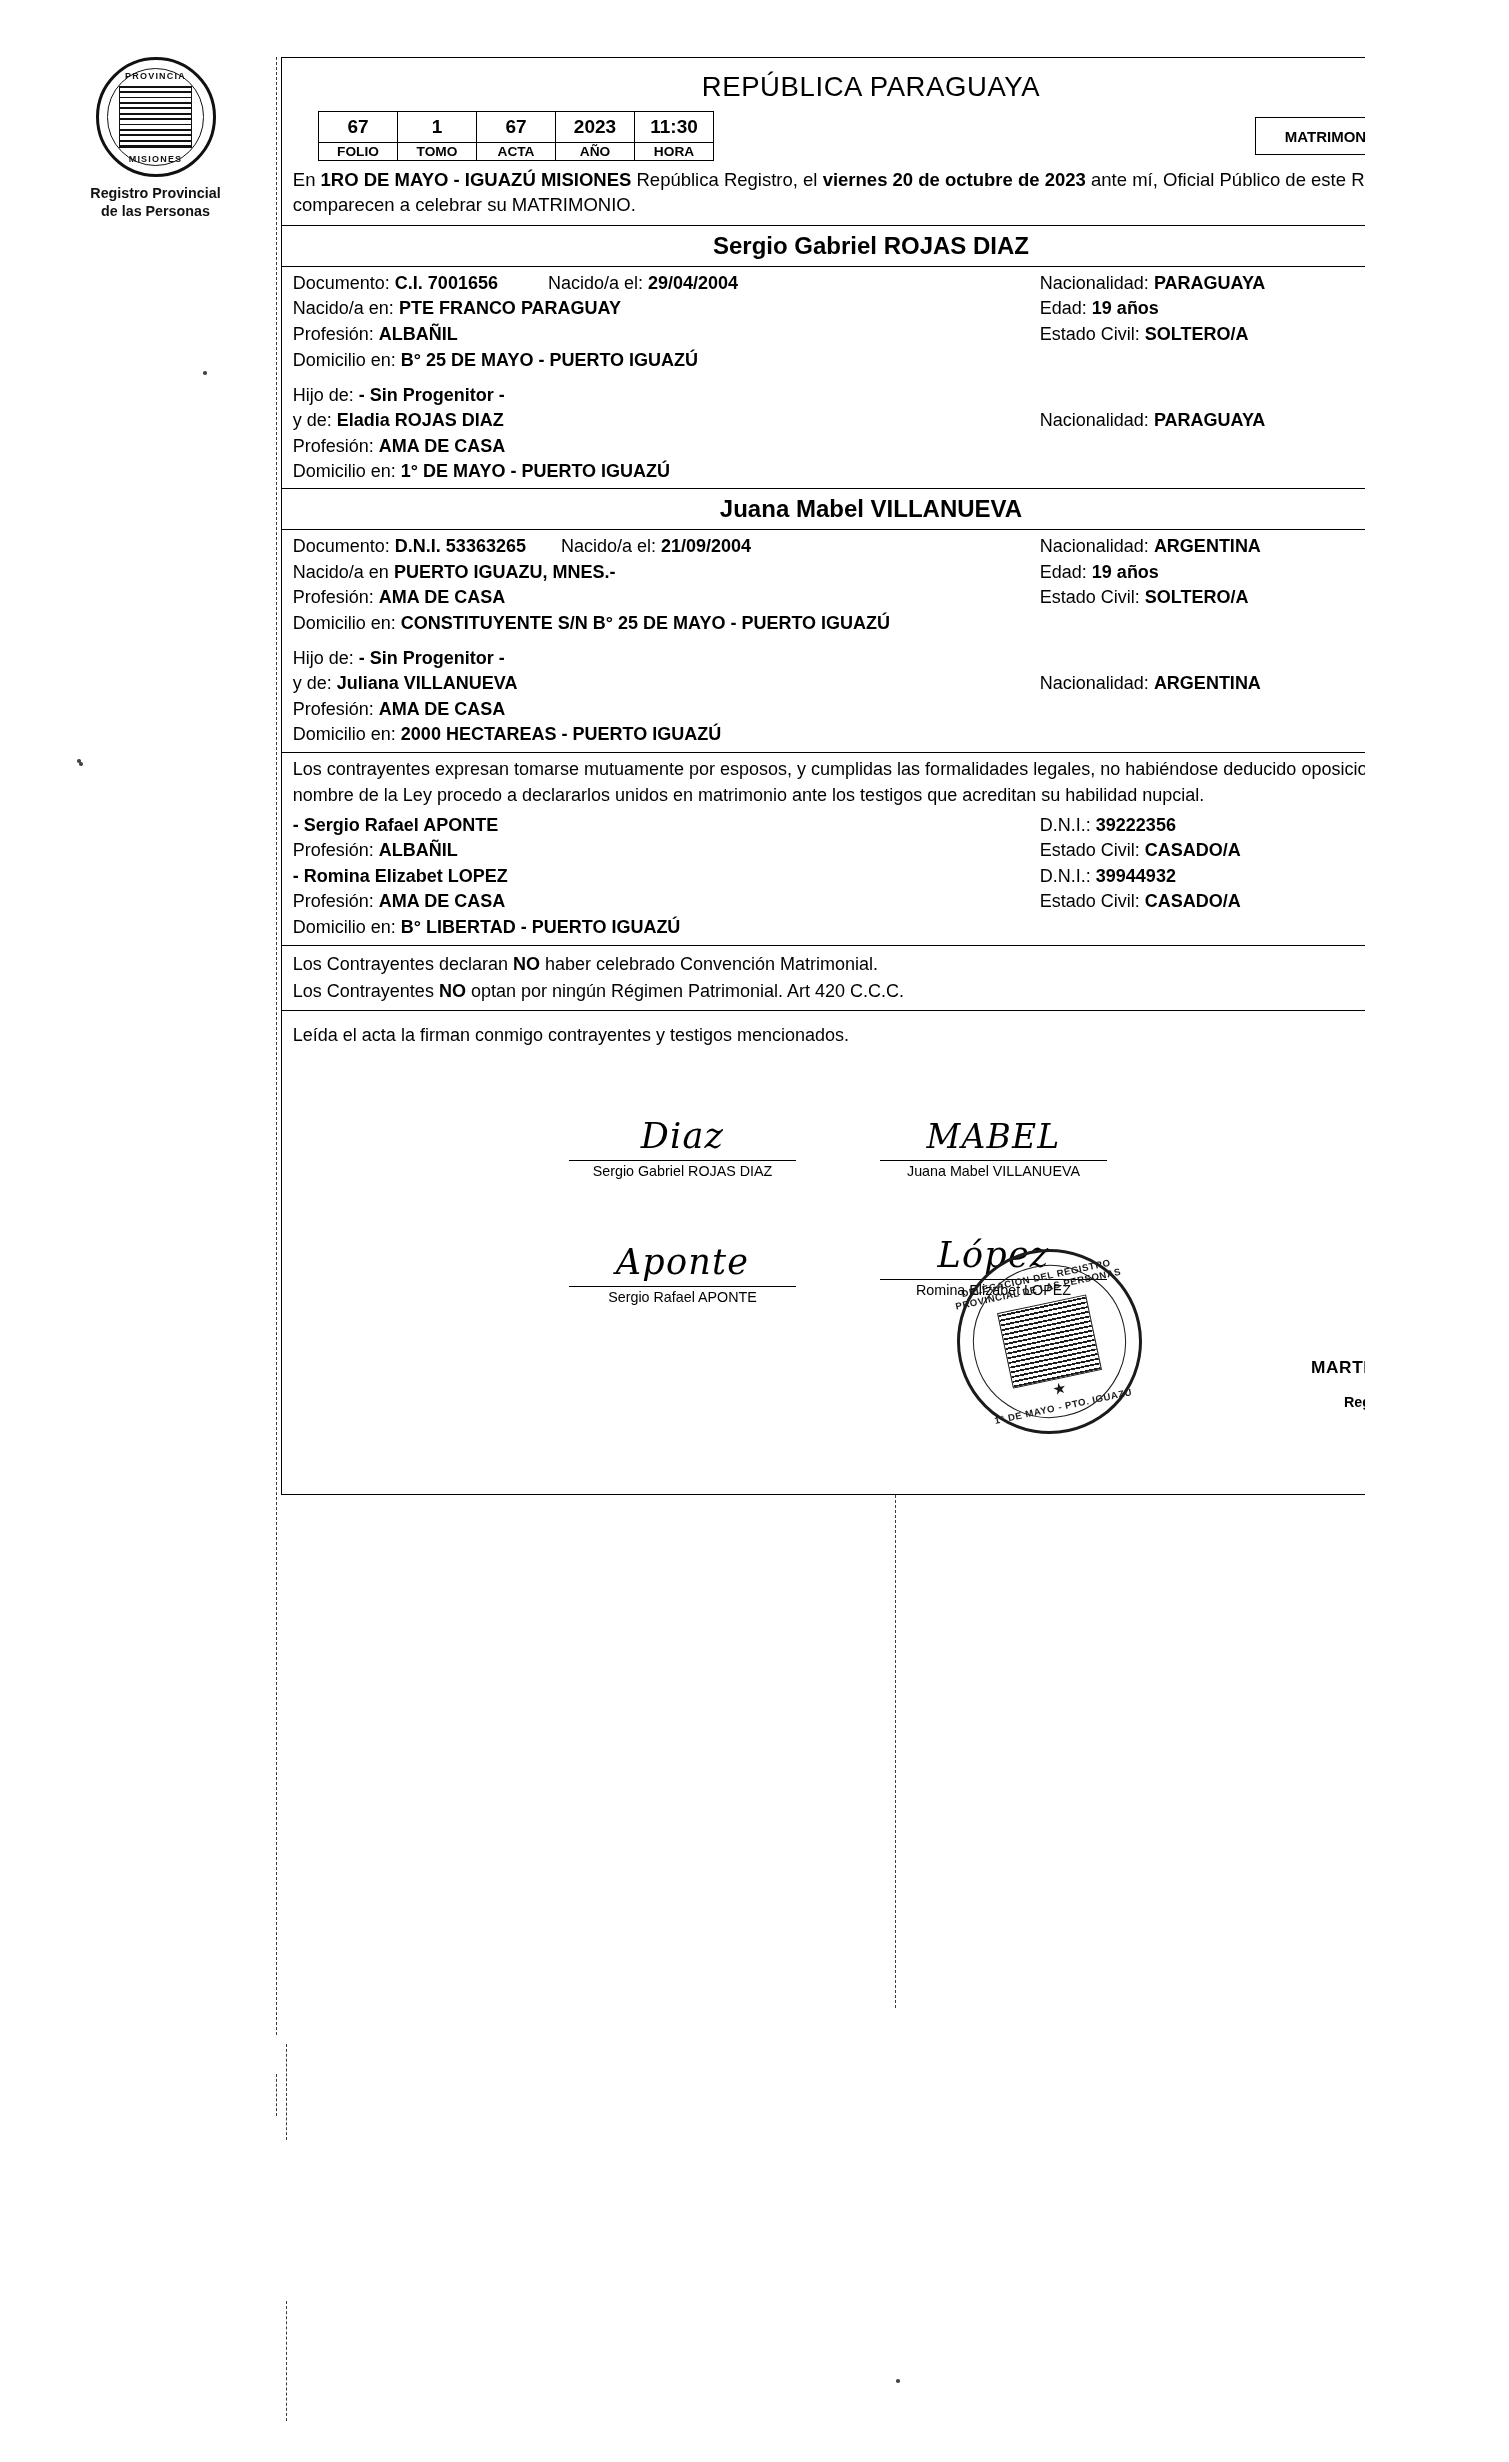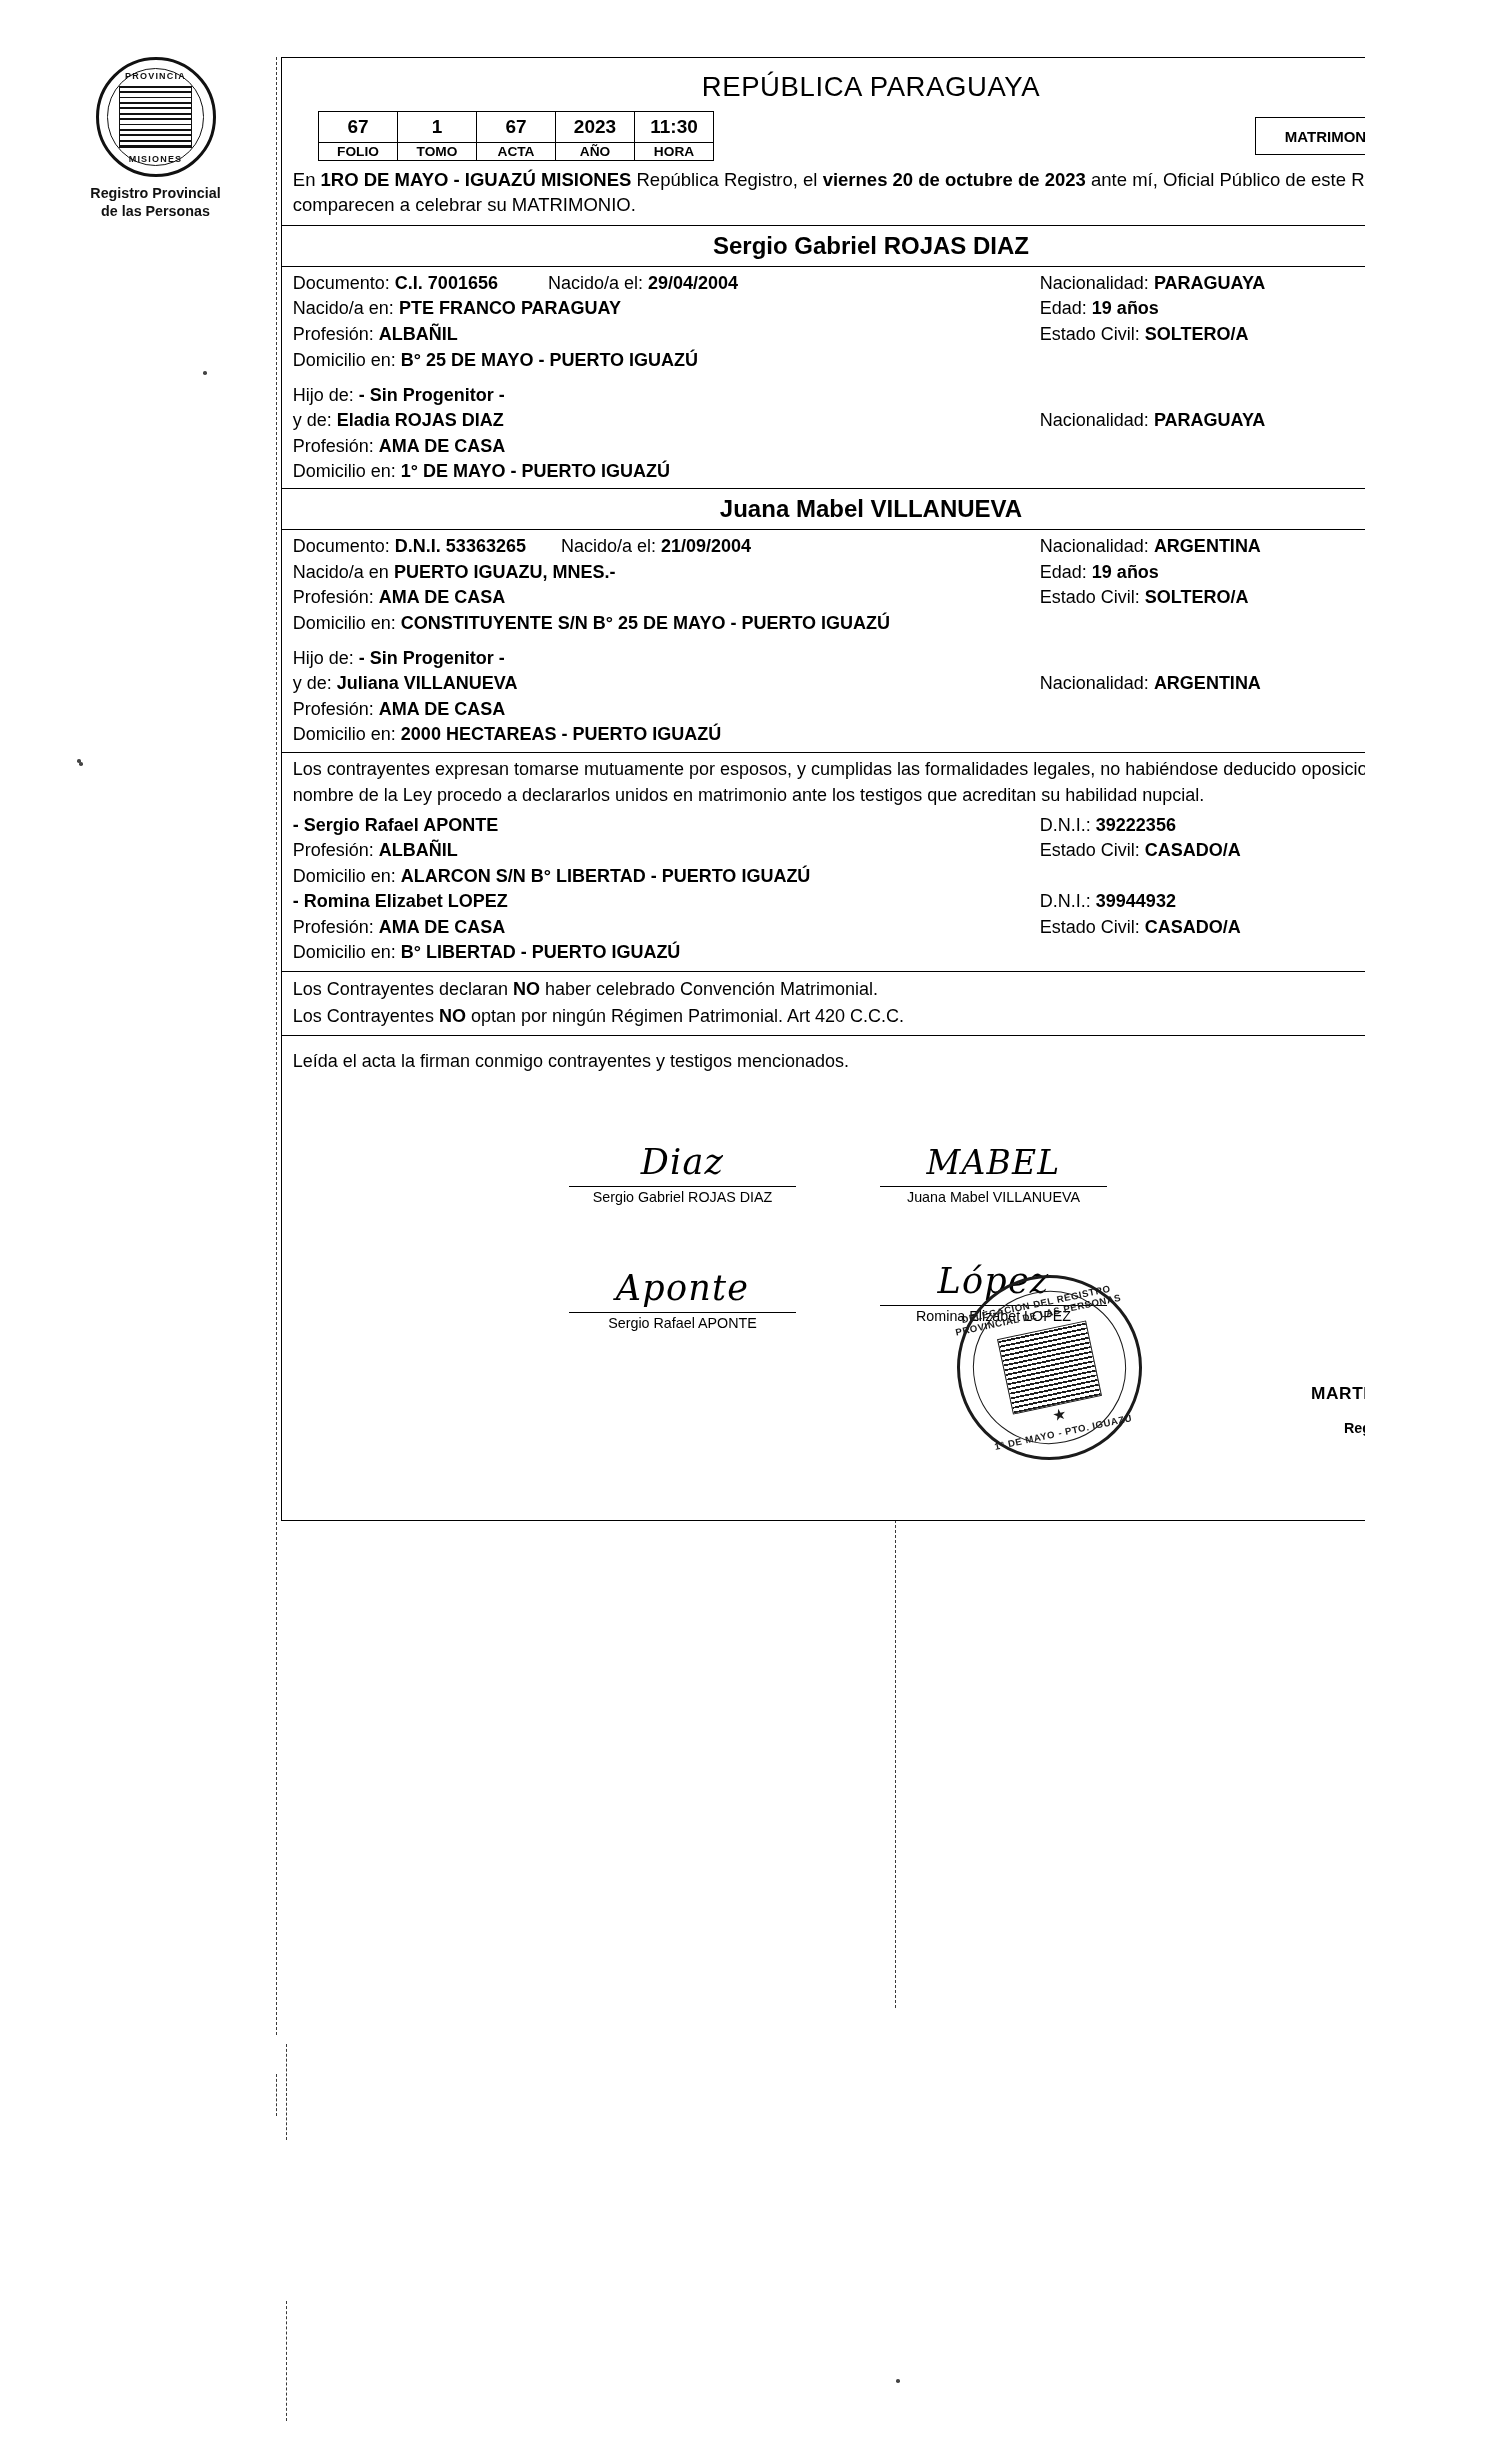--- a/index.html
+++ b/index.html
@@ -495,25 +495,20 @@
         </div>
       </div>
       <div class="prow">
         <div class="c1">
           <span>Profesión: </span><b>ALBAÑIL</b>
         </div>
         <div class="c2">
           <span>Estado Civil: </span><b>CASADO/A</b>
         </div>
       </div>
-      <div class="prow full">
-        <div class="c1">
-          <span>Domicilio en: </span><b>ALARCON S/N B° LIBERTAD - PUERTO IGUAZÚ</b>
-        </div>
-      </div>
 
       <div class="prow">
         <div class="c1"><b>- Romina Elizabet LOPEZ</b></div>
         <div class="c2">
           <span>D.N.I.: </span><b>39944932</b>
         </div>
       </div>
       <div class="prow">
         <div class="c1">
           <span>Profesión: </span><b>AMA DE CASA</b>

